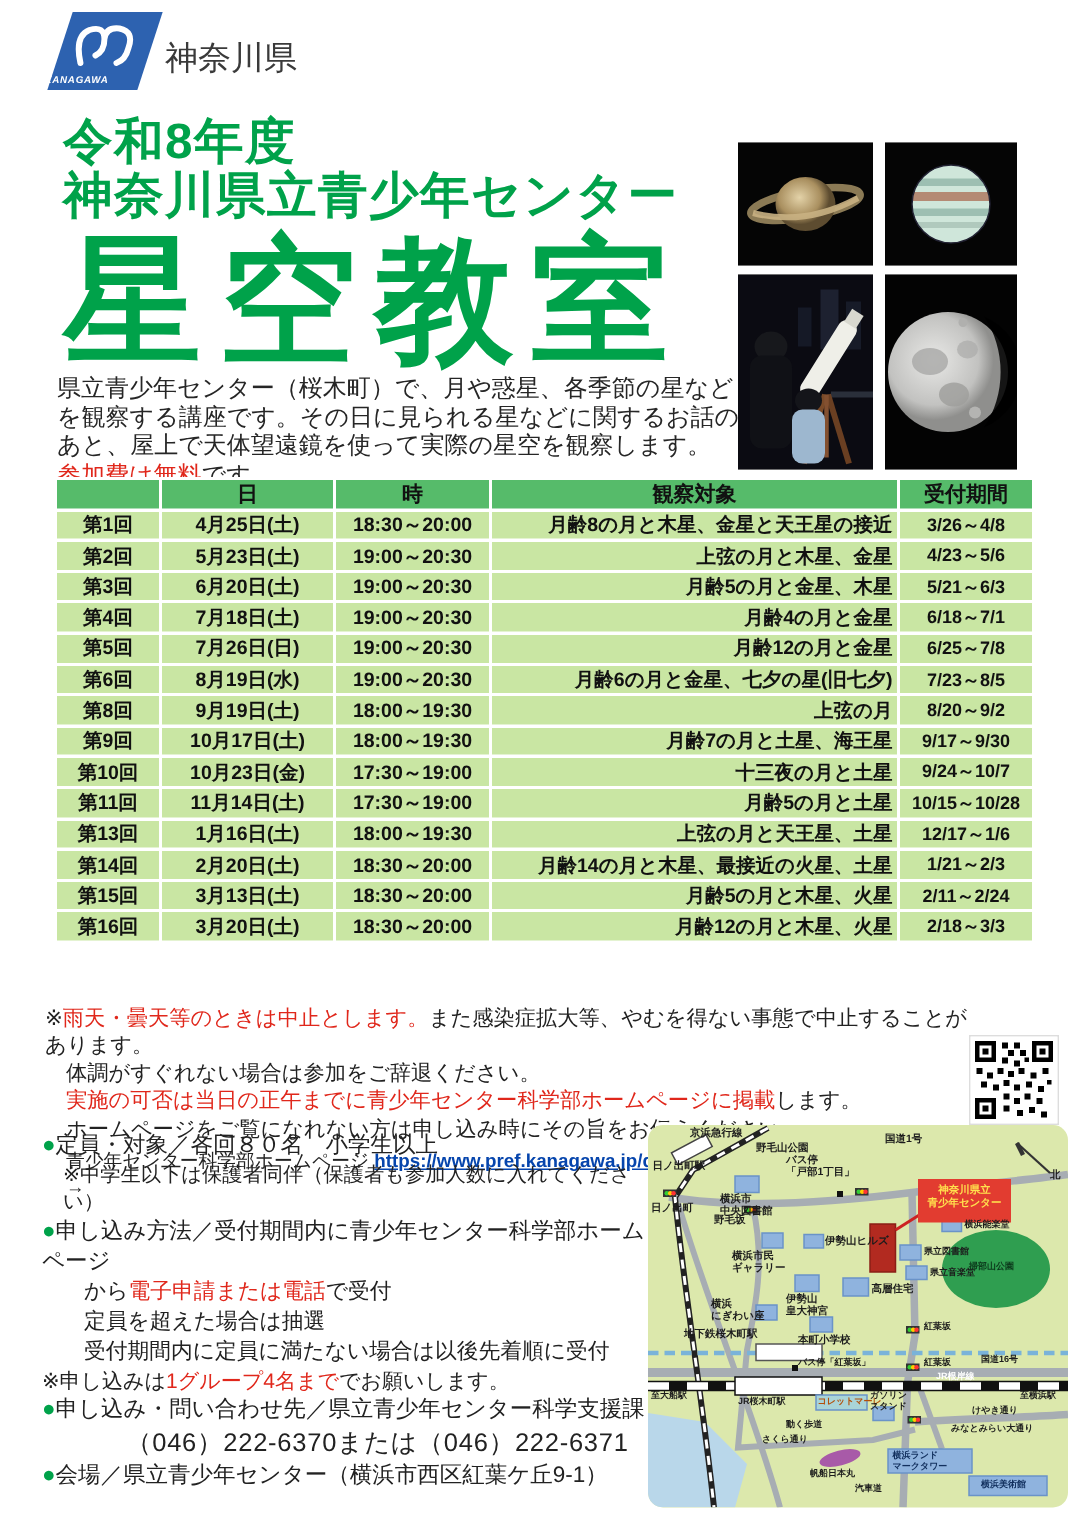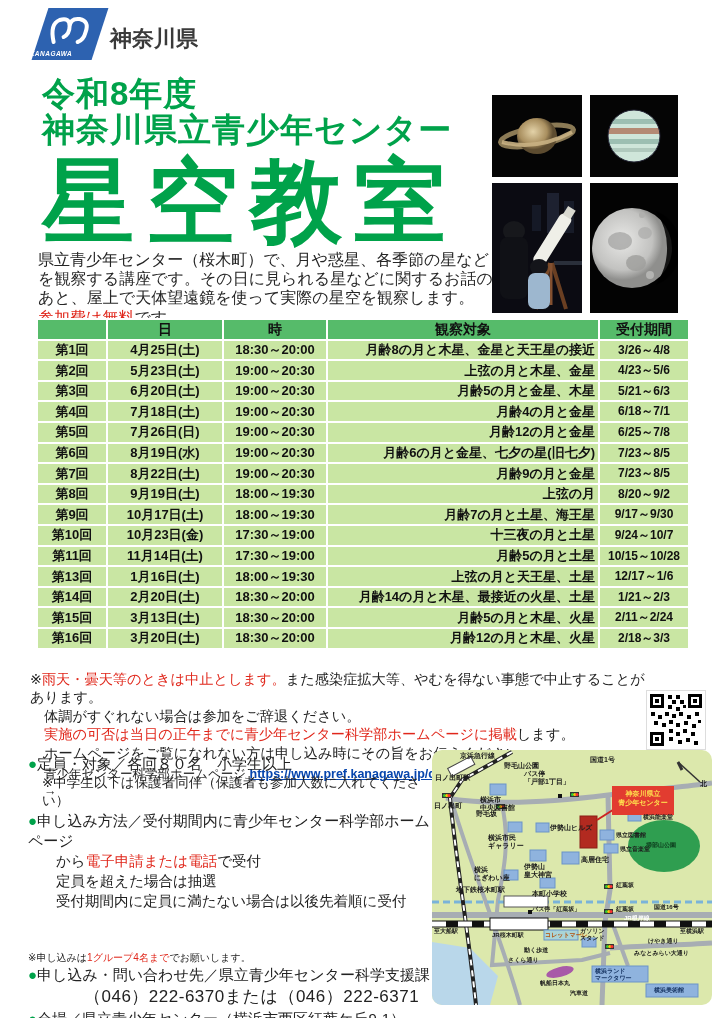--- a/index.html
+++ b/index.html
@@ -8,21 +8,21 @@
     background:#ffffff;
     font-family:"Liberation Sans","DejaVu Sans",sans-serif;
     color:#1c1c1c;
   }
   
   .logo{position:absolute;left:40px;top:8px;width:60px;height:52px;
     background:#2d62b0;transform:skewX(-18deg);}
   .logo svg{position:absolute;left:6px;top:4px;transform:skewX(18deg);}
   .logo .caption{position:absolute;left:-4px;bottom:3px;transform:skewX(18deg);
     color:#fff;font-size:6.5px;font-style:italic;font-weight:bold;letter-spacing:.5px;}
-  .pref-name{position:absolute;left:110px;top:24px;font-size:22px;font-weight:700;color:#3a3a3a;}
+  .pref-name{position:absolute;left:110px;top:24px;font-size:22px;font-weight:400;color:#3a3a3a;}
   
   .titles{position:absolute;left:42px;top:76px;line-height:1.1;}
   .titles .sub{font-size:33px;font-weight:800;color:#00a24a;letter-spacing:1px;}
   .titles .main{font-size:92px;font-weight:900;color:#00a24a;letter-spacing:12px;margin-top:2px;}
   
   .photo{position:absolute;background:#000;overflow:hidden;}
   
   .intro{position:absolute;left:38px;top:234px;width:458px;font-size:16px;line-height:1.2;color:#262626;}
   .red{color:#e0271b;}
   
@@ -201,27 +201,20 @@
         <td>7月26日(日)</td>
         <td>19:00～20:30</td>
         <td class="target">月齢12の月と金星</td>
         <td class="period">6/25～7/8</td>
       </tr>
     <tr>
         <td>第6回</td>
         <td>8月19日(水)</td>
         <td>19:00～20:30</td>
         <td class="target">月齢6の月と金星、七夕の星(旧七夕)</td>
-        <td class="period">7/23～8/5</td>
-      </tr>
-    <tr>
-        <td>第7回</td>
-        <td>8月22日(土)</td>
-        <td>19:00～20:30</td>
-        <td class="target">月齢9の月と金星</td>
         <td class="period">7/23～8/5</td>
       </tr>
     <tr>
         <td>第8回</td>
         <td>9月19日(土)</td>
         <td>18:00～19:30</td>
         <td class="target">上弦の月</td>
         <td class="period">8/20～9/2</td>
       </tr>
     <tr>
@@ -334,21 +327,21 @@
   </svg>
 </div>
 
 <div class="details">
   <div class="h"><span class="dot">●</span><span>定員・対象／各回８０名　小学生以上</span></div>
   <div class="s">※中学生以下は保護者同伴（保護者も参加人数に入れてください）</div>
   <div class="h"><span class="dot">●</span><span>申し込み方法／受付期間内に青少年センター科学部ホームページ</span></div>
   <div class="s2"><span>から</span><span class="red">電子申請または電話</span><span>で受付</span></div>
   <div class="s2">定員を超えた場合は抽選</div>
   <div class="s2">受付期間内に定員に満たない場合は以後先着順に受付</div>
-  <div class="h" style="font-size:10px;margin-top:40px;"><span>※申し込みは</span><span class="red">1グループ4名まで</span><span>でお願いします。</span></div>
+  <div class="h" style="font-size:14px;"><span>※申し込みは</span><span class="red">1グループ4名まで</span><span>でお願いします。</span></div>
   <div class="h"><span class="dot">●</span><span>申し込み・問い合わせ先／県立青少年センター科学支援課</span></div>
   <div class="phone">（046）222-6370または（046）222-6371</div>
   <div class="h"><span class="dot">●</span><span>会場／県立青少年センター（横浜市西区紅葉ケ丘9-1）</span></div>
 
 </div>
 
 <div class="map">
   <svg width="280" height="255" viewBox="0 0 280 255">
     <path d="M0 192 L38 198 L66 226 L58 255 L0 255 Z" fill="#b9d7ea"></path>
     <path d="M14 48 C60 56 120 52 176 45 S 260 36 280 33" fill="none" stroke="#a7adb3" stroke-width="5"></path>

